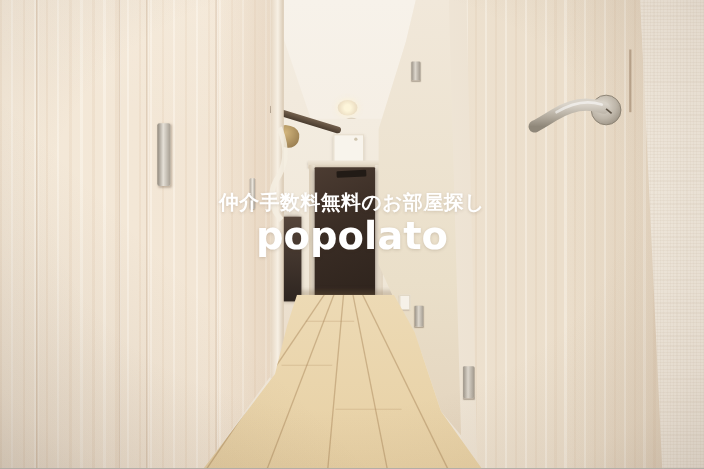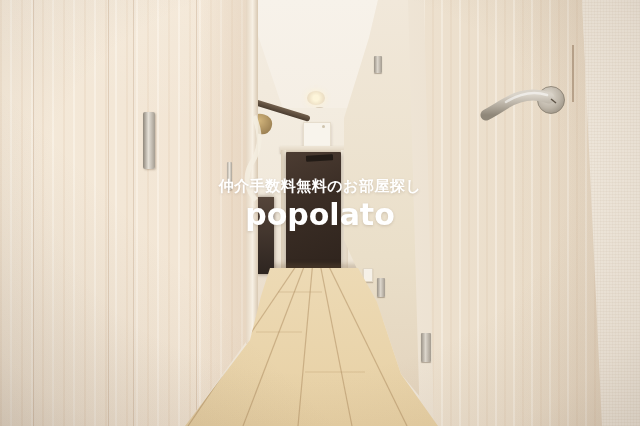--- a/index.html
+++ b/index.html
@@ -126,23 +126,23 @@
 
   
   .vignette{inset:0;pointer-events:none;
     background:
       linear-gradient(45deg,rgba(92,70,50,.12),rgba(0,0,0,0) 32%),
       radial-gradient(ellipse at 48% 42%,rgba(0,0,0,0) 55%,rgba(100,76,56,.08) 82%,rgba(82,62,46,.16) 100%);}
 
   
   .watermark{left:0;top:178px;width:640px;text-align:center;color:#fff;
     text-shadow:0 1px 3px rgba(70,50,35,.18);pointer-events:none;}
-  .watermark-tagline{position:static;display:block;font-size:15px;font-weight:700;
-    letter-spacing:.5px;line-height:16px;}
-  .watermark-logo{position:static;display:block;font-size:30px;font-weight:700;
+  .watermark-tagline{position:static;display:block;font-size:18px;font-weight:700;
+    letter-spacing:.5px;line-height:16px;font-family:Liberation Mono, monospace;}
+  .watermark-logo{position:static;display:block;font-size:35px;font-weight:700;
     letter-spacing:0;line-height:40px;margin-top:1px;}
 </style>
 </head>
 <body>
 
 <div class="photo">
 
   <div class="inner-backdrop"></div>
 
   <div class="ceiling"></div>

